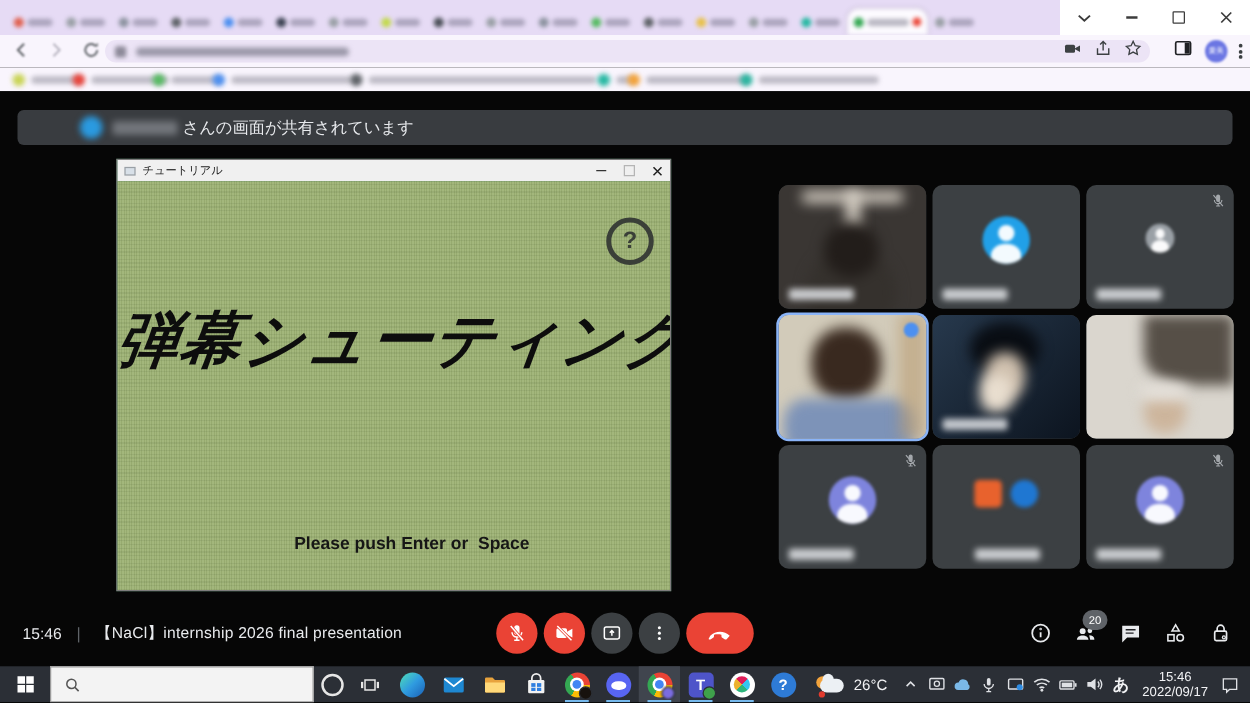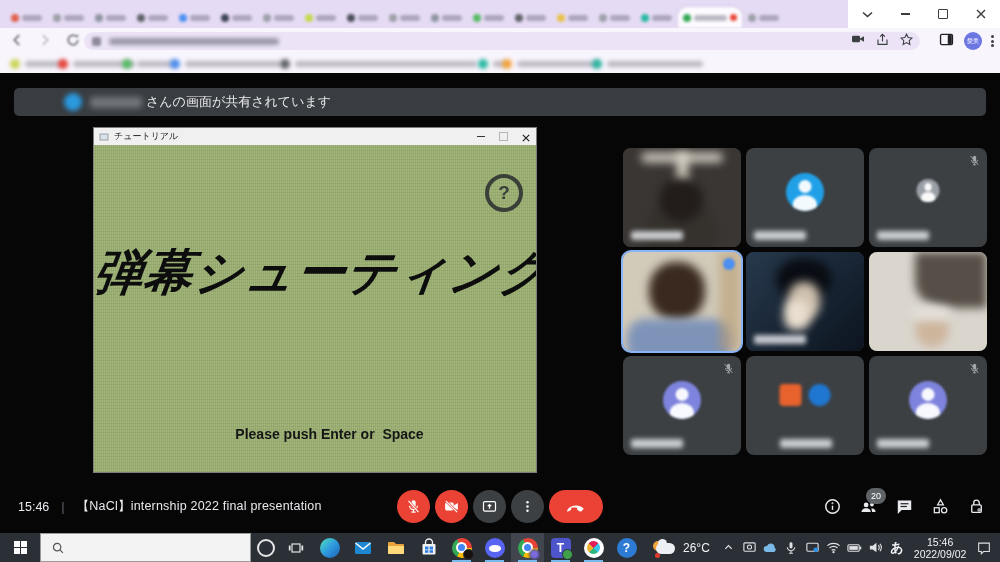--- a/index.html
+++ b/index.html
@@ -476,21 +476,21 @@
             <line x1="5" y1="4" x2="19" y2="20" stroke="#bdc1c6" stroke-width="1.8"></line>
           </svg>
           <span class="tile-label"></span>
         </div>
       </div>
 
     <div class="meet-bottom">
       <div class="mb-left">
         <span>15:46</span>
         <span class="mb-sep">|</span>
-        <span class="mb-title">【NaCl】internship 2022 final presentation</span>
+        <span class="mb-title">【NaCl】internship 2026 final presentation</span>
       </div>
       <div class="mb-controls">
         <button class="ctl" style="background:#ea4335">
           <svg viewBox="0 0 24 24">
               <path d="M12 3a3 3 0 0 1 3 3v5a3 3 0 0 1-6 0V6a3 3 0 0 1 3-3z" fill="#fff"></path>
               <path d="M6.5 11a5.5 5.5 0 0 0 11 0M12 16.5V20M9 20h6" stroke="#fff" stroke-width="1.7" fill="none"></path>
               <line x1="5" y1="4" x2="19" y2="20" stroke="#ea4335" stroke-width="3.4"></line>
               <line x1="5" y1="4" x2="19" y2="20" stroke="#fff" stroke-width="1.7"></line>
             </svg>
         </button>
@@ -697,21 +697,21 @@
       <span class="tray-ic">
         <svg width="15" height="15" viewBox="0 0 16 16">
             <path d="M2 6h3l4-3v10l-4-3H2z" fill="#dfe1e5"></path>
             <path d="M11 5.5a4 4 0 0 1 0 5M12.7 4a6.5 6.5 0 0 1 0 8" stroke="#dfe1e5" fill="none" stroke-width="1.2"></path>
           </svg>
       </span>
       <span class="ime">あ</span>
     </div>
     <div class="clock">
       <span>15:46</span>
-      <span>2022/09/02</span>
+      <span>2022/09/17</span>
     </div>
     <div class="action-center">
       <svg width="16" height="16" viewBox="0 0 18 18">
           <path d="M3 3.5h12v9.5H8.5L6 15.5v-2.5H3z" stroke="#dfe1e5" fill="none" stroke-width="1.2"></path>
         </svg>
     </div>
   </div>
 
 </div>
 

